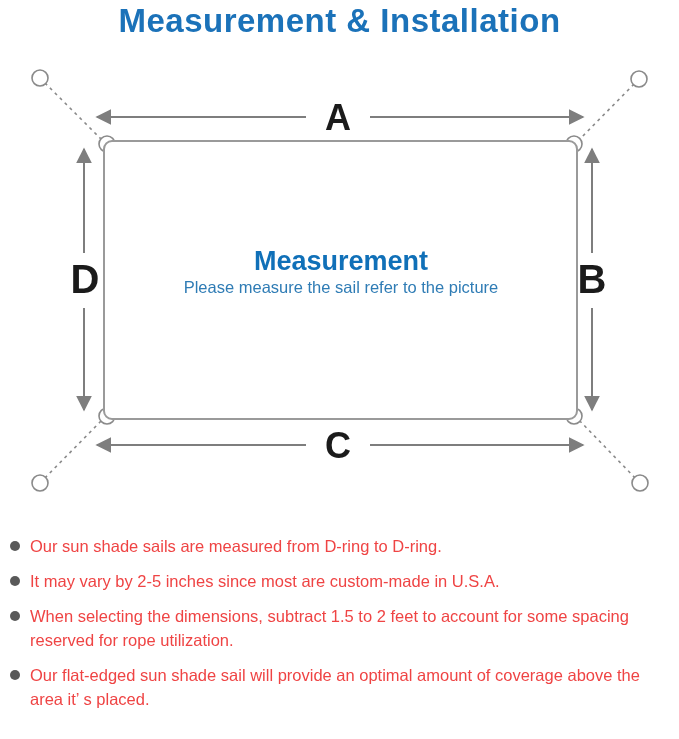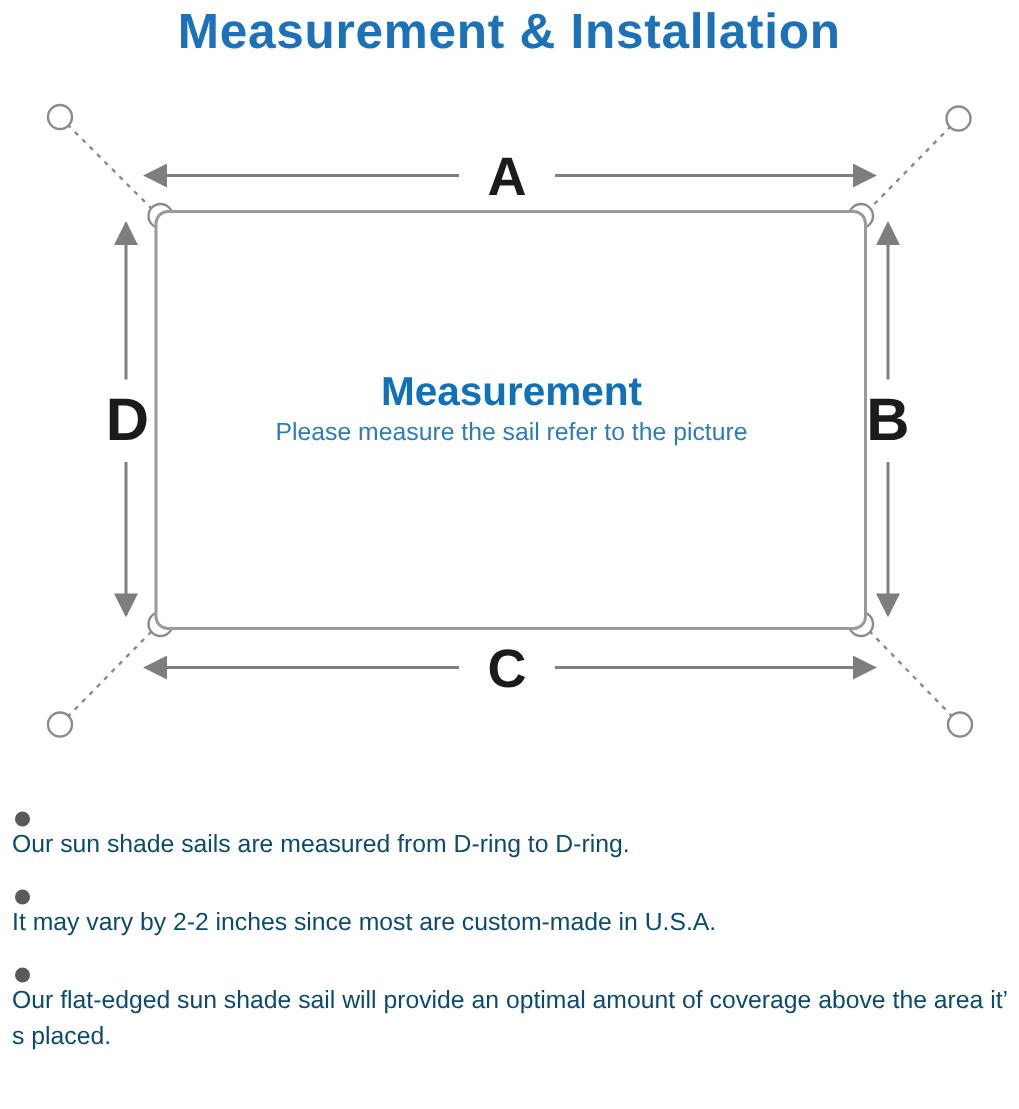--- a/index.html
+++ b/index.html
@@ -37,21 +37,21 @@
     font-family:"Liberation Sans", sans-serif;
     font-size:16.5px; fill:#2f7cb5; text-anchor:middle;
   }
   .notes {
     position:absolute; left:8px; top:534px; width:666px;
     list-style:none; margin:0; padding:0;
   }
   .note {
     display:flex; align-items:flex-start;
     margin-bottom:11px;
-    color:#0c4a6e; font-size:16.5px; line-height:24px;flex-direction:column;
+    color:#ef4444; font-size:16.5px; line-height:24px;
   }
   .dot {
     width:10px; height:10px; border-radius:50%;
     background:#595959; margin:7px 10px 0 2px; flex:0 0 auto;
   }
 </style>
 </head>
 <body>
 
 <div id="page">
@@ -103,21 +103,25 @@
     <text class="csub" x="341" y="293">Please measure the sail refer to the picture</text>
   </svg>
 
   <ul class="notes">
     <li class="note">
       <span class="dot"></span>
       <span>Our sun shade sails are measured from D-ring to D-ring.</span>
     </li>
     <li class="note">
       <span class="dot"></span>
-      <span>It may vary by 2-2 inches since most are custom-made in U.S.A.</span>
+      <span>It may vary by 2-5 inches since most are custom-made in U.S.A.</span>
+    </li>
+    <li class="note">
+      <span class="dot"></span>
+      <span>When selecting the dimensions, subtract 1.5 to 2 feet to account for some spacing reserved for rope utilization.</span>
     </li>
     <li class="note">
       <span class="dot"></span>
       <span>Our flat-edged sun shade sail will provide an optimal amount of coverage above the area it’ s placed.</span>
     </li>
   </ul>
 
 </div>
 
 </body></html>

